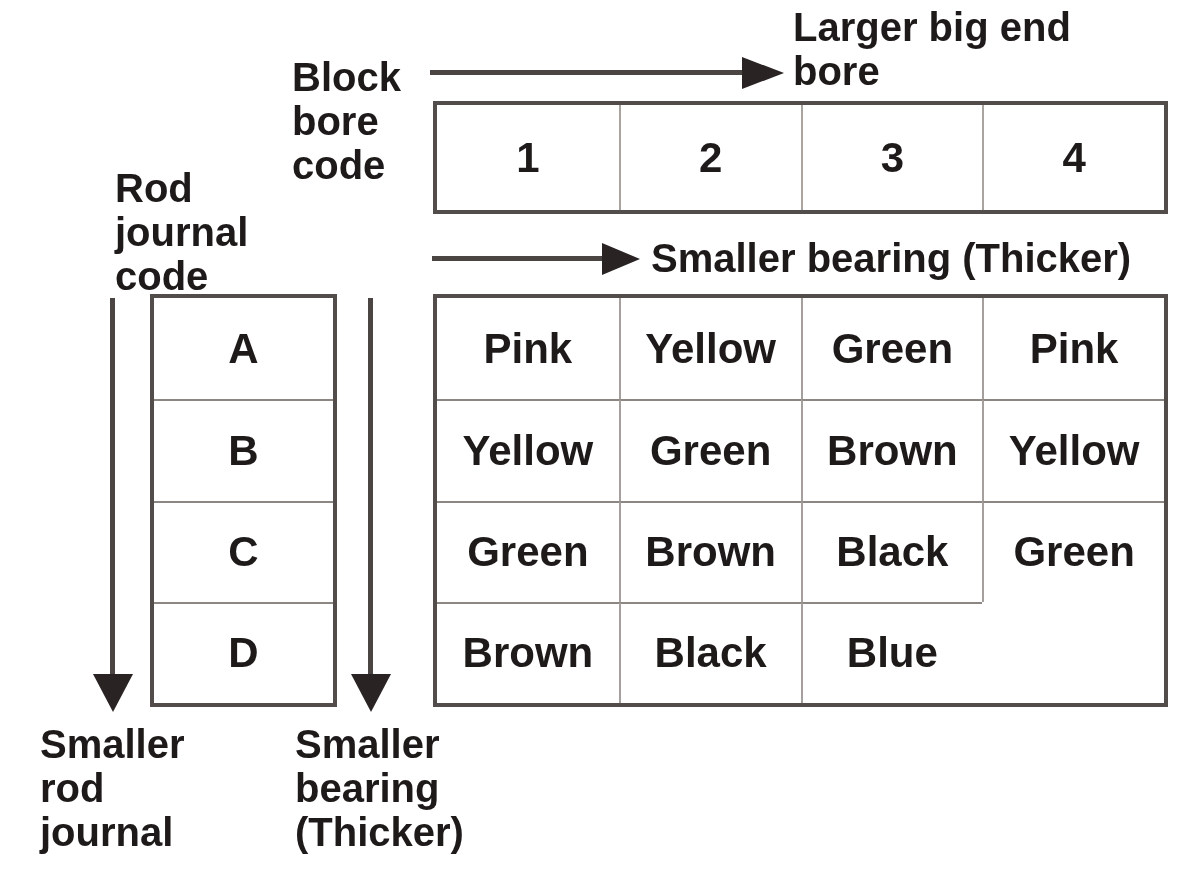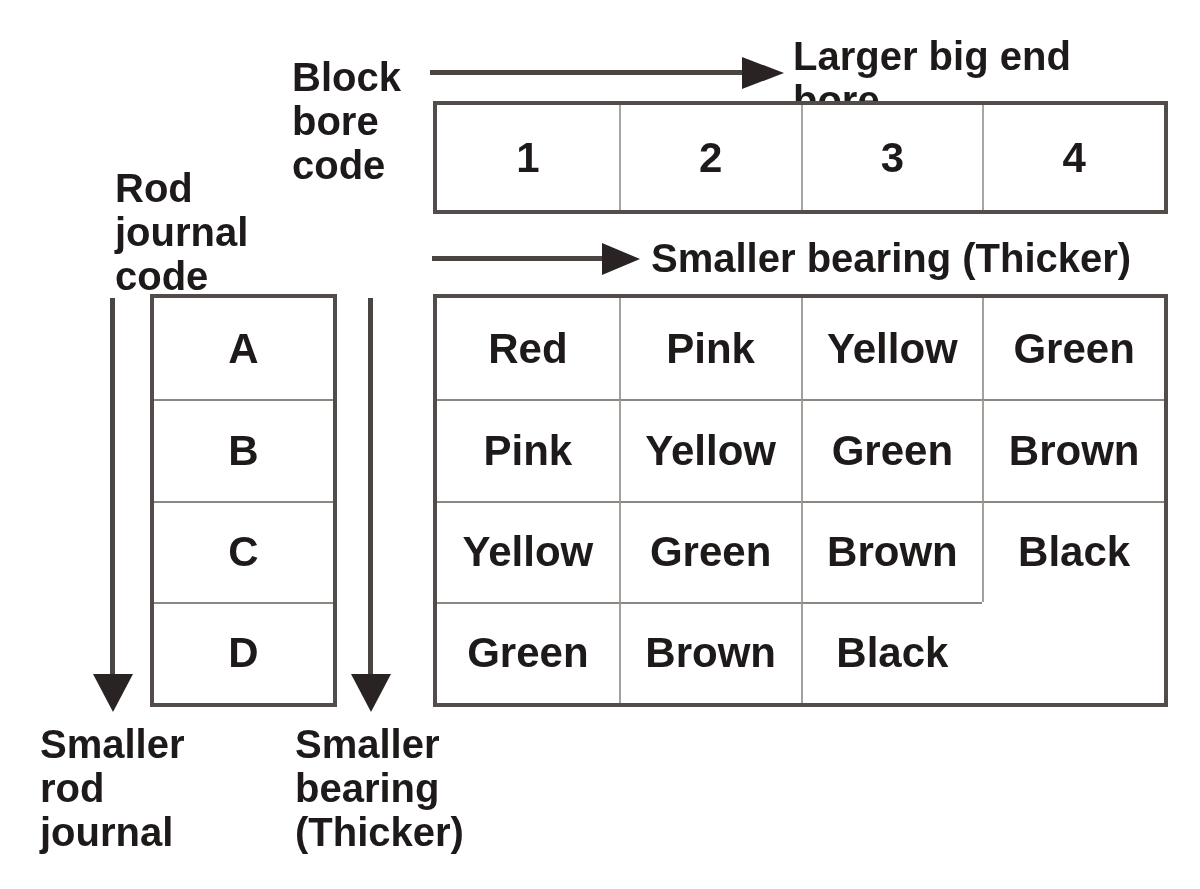--- a/index.html
+++ b/index.html
@@ -88,21 +88,21 @@
 
   <div class="label" style="left:292px; top:55px;">Block
 bore
 code</div>
 
   <div class="arrow">
     <div class="shaft-h" style="left:430px; top:70px; width:315px;"></div>
     <div class="head-right" style="left:742px; top:57px;"></div>
   </div>
 
-  <div class="label" style="left:793px; top:5px;margin-top:29px;">Larger big end
+  <div class="label" style="left:793px; top:5px;">Larger big end
 bore</div>
 
   <div class="tbl" id="header-table">
     <div class="cell">1</div>
     <div class="cell">2</div>
     <div class="cell">3</div>
     <div class="cell">4</div>
   </div>
 
   <div class="label" style="left:115px; top:166px;">Rod
@@ -127,35 +127,35 @@
     <div class="cell">C</div>
     <div class="cell">D</div>
   </div>
 
   <div class="arrow">
     <div class="shaft-v" style="left:368px; top:298px; height:378px;"></div>
     <div class="head-down" style="left:351px; top:674px;"></div>
   </div>
 
   <div class="tbl" id="main-table">
-    <div class="cell">Red</div>
     <div class="cell">Pink</div>
     <div class="cell">Yellow</div>
     <div class="cell">Green</div>
     <div class="cell">Pink</div>
     <div class="cell">Yellow</div>
     <div class="cell">Green</div>
     <div class="cell">Brown</div>
     <div class="cell">Yellow</div>
     <div class="cell">Green</div>
     <div class="cell">Brown</div>
     <div class="cell">Black</div>
     <div class="cell">Green</div>
     <div class="cell">Brown</div>
     <div class="cell">Black</div>
+    <div class="cell">Blue</div>
   </div>
 
   <div class="label" style="left:40px; top:722px;">Smaller
 rod
 journal</div>
 
   <div class="label" style="left:295px; top:722px;">Smaller
 bearing
 (Thicker)</div>
 

